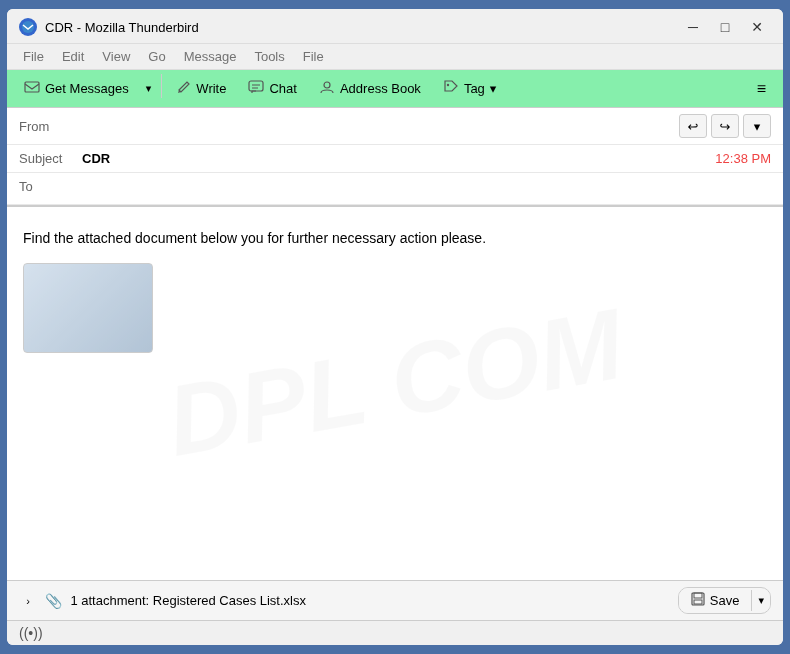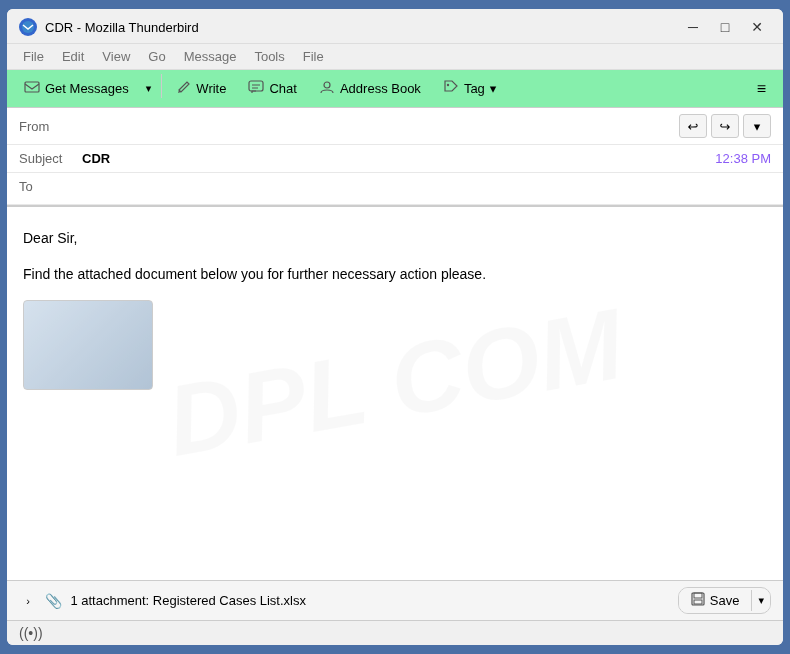--- a/index.html
+++ b/index.html
@@ -182,21 +182,21 @@
     .subject-left {
       display: flex;
       align-items: flex-start;
       gap: 8px;
     }
     .subject-bold {
       font-weight: bold;
       font-size: 13px;
     }
     .subject-time {
-      color: #8b5cf6;
+      color: #ef4444;
       font-size: 13px;
     }
 
     
     .email-body {
       background: #fff;
       flex: 1;
       padding: 20px 16px;
       overflow-y: auto;
       position: relative;
@@ -427,21 +427,20 @@
 
     <div class="header-row">
       <span class="header-label">To</span>
       <span class="header-value"></span>
     </div>
   </div>
 
   <div class="email-body">
     <div class="watermark">DPL COM</div>
     <div class="email-text">
-      <p>Dear Sir,</p>
       <p>Find the attached document below you for further necessary action please.</p>
       <div class="attachment-preview"></div>
     </div>
   </div>
 
   <div class="attachment-bar">
     <div class="attachment-left">
       <span class="attachment-expand">›</span>
       <span class="attachment-icon">📎</span>
       <span>1 attachment: Registered Cases List.xlsx</span>

